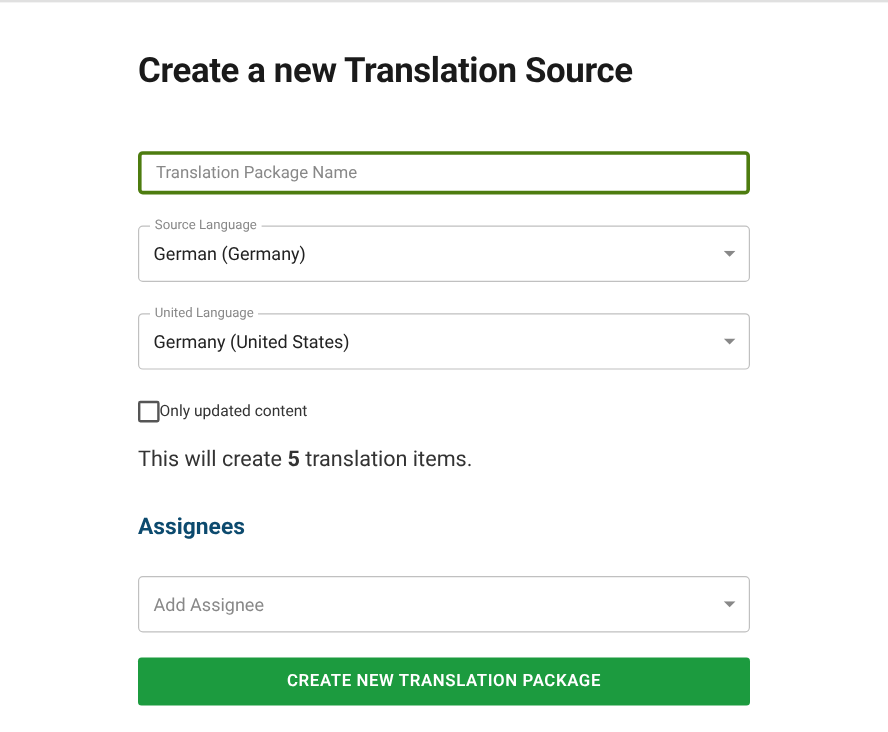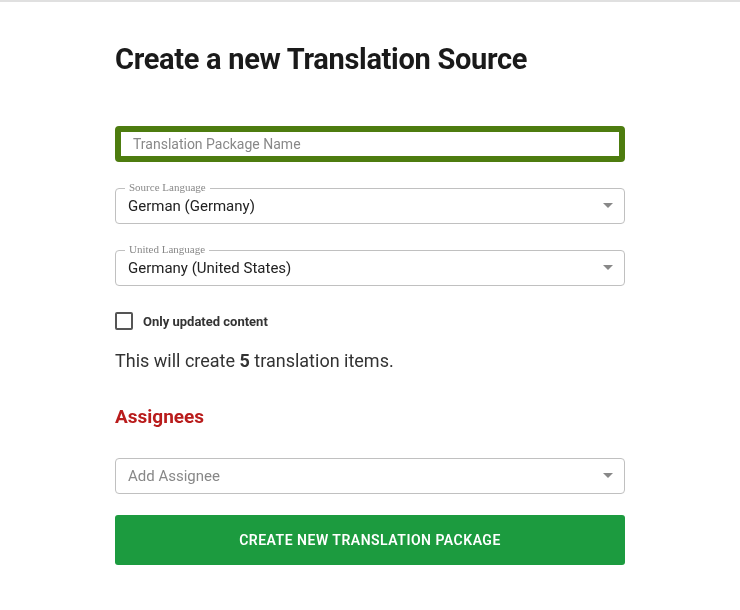--- a/index.html
+++ b/index.html
@@ -25,49 +25,48 @@
       margin-bottom: 50px;
       letter-spacing: -0.3px;
     }
     .input-wrapper {
       position: relative;
       margin-bottom: 26px;
     }
     .outlined-input {
       width: 100%;
       height: 36px;
-      border: 6px solid #4d7c0f;
+      border: 3px solid #4d7c0f;
       border-radius: 4px;
       padding: 0 12px;
       font-size: 14px;
       font-family: inherit;
       color: #333;
       background: #fff;
       outline: none;
     }
     .outlined-input::placeholder {
       color: #888;
     }
     .floating-label {
       position: absolute;
       top: -7px;
       left: 10px;
       background: #fff;
       padding: 0 4px;
       font-size: 11px;
       color: #888;
-      font-family: Liberation Serif, serif;
     }
     .select-wrapper {
       position: relative;
       margin-bottom: 26px;
     }
     .select-field {
       width: 100%;
-      height: 36px;
+      height: 47px;
       border: 1px solid #c0c0c0;
       border-radius: 4px;
       padding: 0 36px 0 12px;
       font-size: 15px;
       font-family: inherit;
       color: #222;
       background: #fff;
       display: flex;
       align-items: center;
       cursor: pointer;
@@ -83,23 +82,21 @@
       pointer-events: none;
     }
     .chevron svg {
       width: 10px;
       height: 6px;
       display: block;
     }
     .checkbox-row {
       display: flex;
       align-items: center;
-      gap: 10px;
       margin-bottom: 20px;
-      font-weight: bold;
     }
     .checkbox-box {
       width: 18px;
       height: 18px;
       border: 2px solid #555;
       border-radius: 2px;
       cursor: pointer;
       flex-shrink: 0;
     }
     .checkbox-label {
@@ -107,29 +104,29 @@
       color: #333;
     }
     .info-text {
       font-size: 18px;
       color: #333;
       margin-bottom: 34px;
     }
     .section-heading {
       font-size: 19px;
       font-weight: 700;
-      color: #b91c1c;
+      color: #0c4a6e;
       margin-bottom: 30px;
     }
     .assignee-wrapper {
       margin-bottom: 21px;
     }
     .submit-button {
       width: 100%;
-      height: 50px;
+      height: 40px;
       background: #1c9b3f;
       color: #fff;
       border: none;
       border-radius: 3px;
       font-size: 14px;
       font-weight: 600;
       letter-spacing: 0.5px;
       cursor: pointer;
       font-family: inherit;
     }

